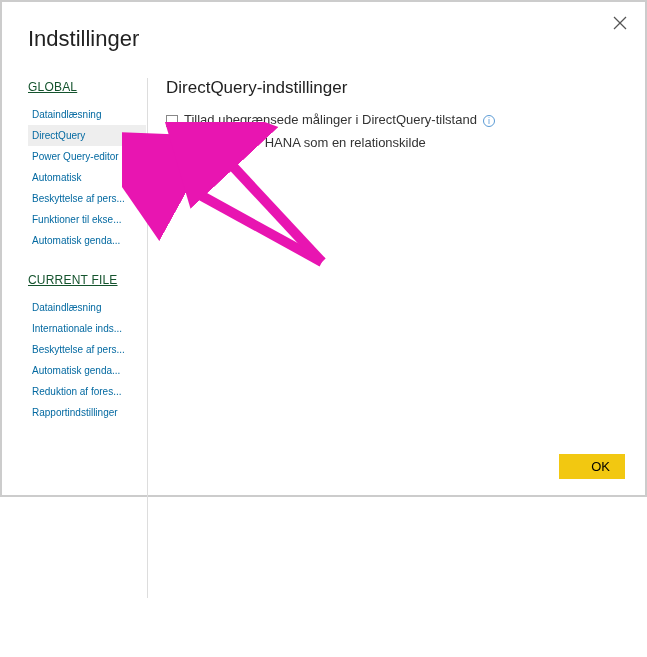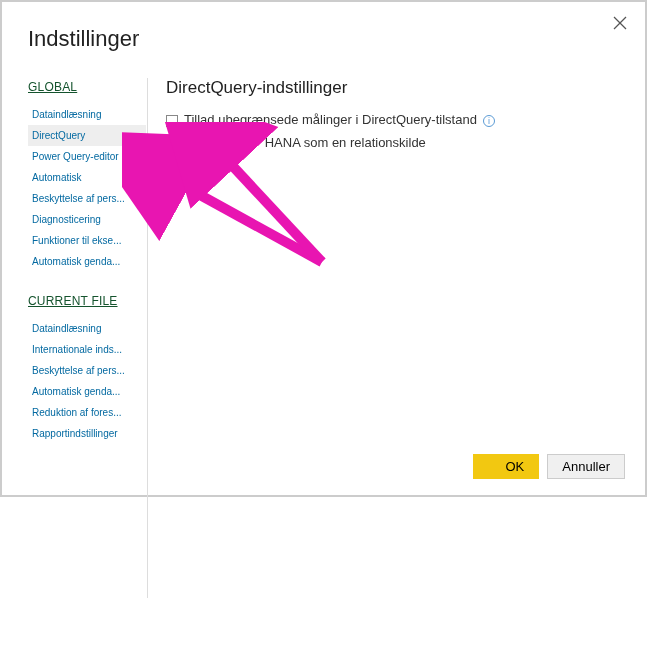--- a/index.html
+++ b/index.html
@@ -153,21 +153,20 @@
   <div class="dialog-title">Indstillinger</div>
 
   <div class="body-area">
     <div class="sidebar">
       <div class="section-header">GLOBAL</div>
       <div class="nav-item">Dataindlæsning</div>
       <div class="nav-item selected">DirectQuery</div>
       <div class="nav-item">Power Query-editor</div>
       <div class="nav-item">Automatisk</div>
       <div class="nav-item">Beskyttelse af pers...</div>
-      <div class="nav-item">Diagnosticering</div>
       <div class="nav-item">Funktioner til ekse...</div>
       <div class="nav-item">Automatisk genda...</div>
 
       <div class="section-header second">CURRENT FILE</div>
       <div class="nav-item">Dataindlæsning</div>
       <div class="nav-item">Internationale inds...</div>
       <div class="nav-item">Beskyttelse af pers...</div>
       <div class="nav-item">Automatisk genda...</div>
       <div class="nav-item">Reduktion af fores...</div>
       <div class="nav-item">Rapportindstillinger</div>
@@ -190,21 +189,20 @@
               <polyline points="1.5,5 4,7.5 8.5,2.5" stroke="#000" stroke-width="1.6" fill="none"></polyline>
             </svg>
         </span>
         <span>Behandl SAP HANA som en relationskilde</span>
       </div>
     </div>
   </div>
 
   <div class="button-row">
     <div class="btn primary">OK</div>
-    <div class="btn">Annuller</div>
   </div>
 
   <svg class="arrows" width="250" height="160" viewBox="0 0 250 160">
     <defs>
       <marker id="ah" markerWidth="14" markerHeight="14" refX="3" refY="6" orient="auto">
         <path d="M0,0 L0,12 L12,6 Z" fill="#e815b1"></path>
       </marker>
     </defs>
     <line x1="200" y1="140" x2="40" y2="52" stroke="#e815b1" stroke-width="10" marker-end="url(#ah)"></line>
     <line x1="200" y1="140" x2="92" y2="24" stroke="#e815b1" stroke-width="10" marker-end="url(#ah)"></line>

